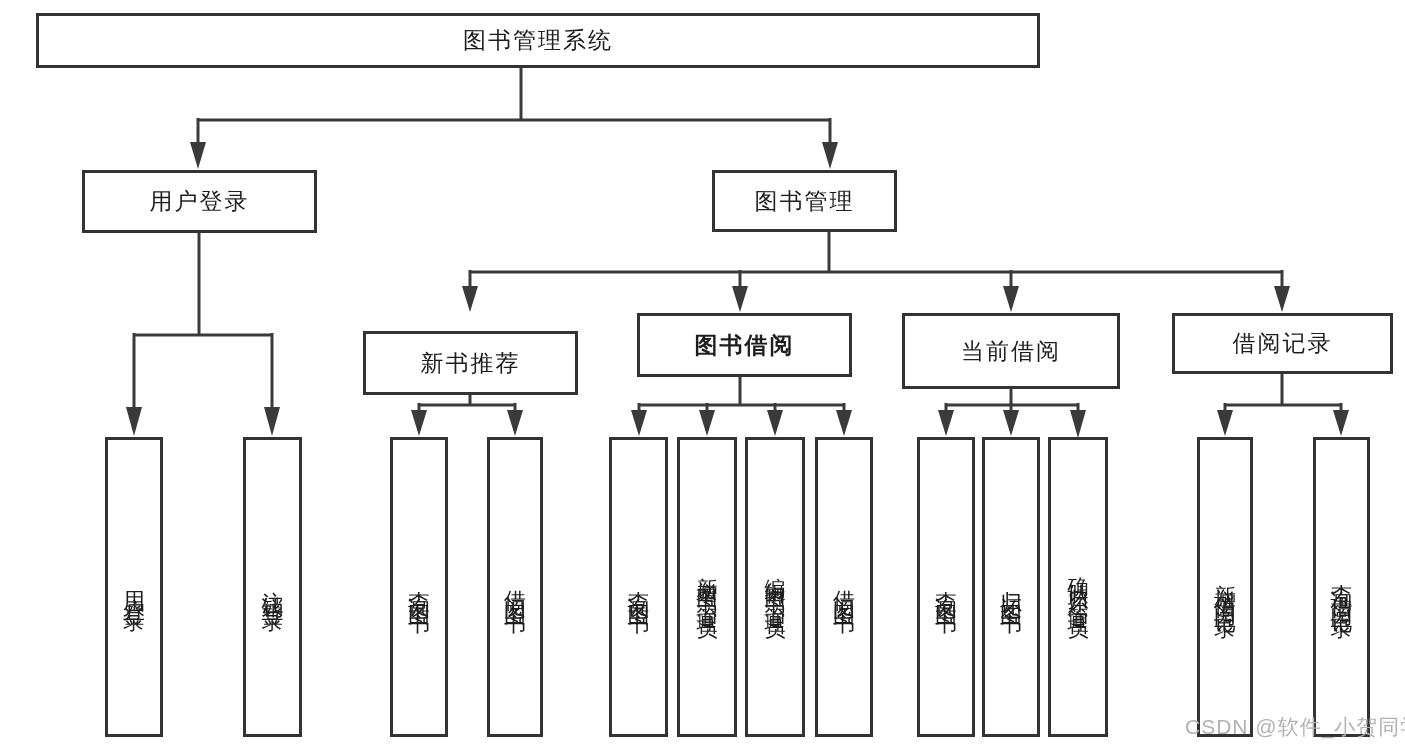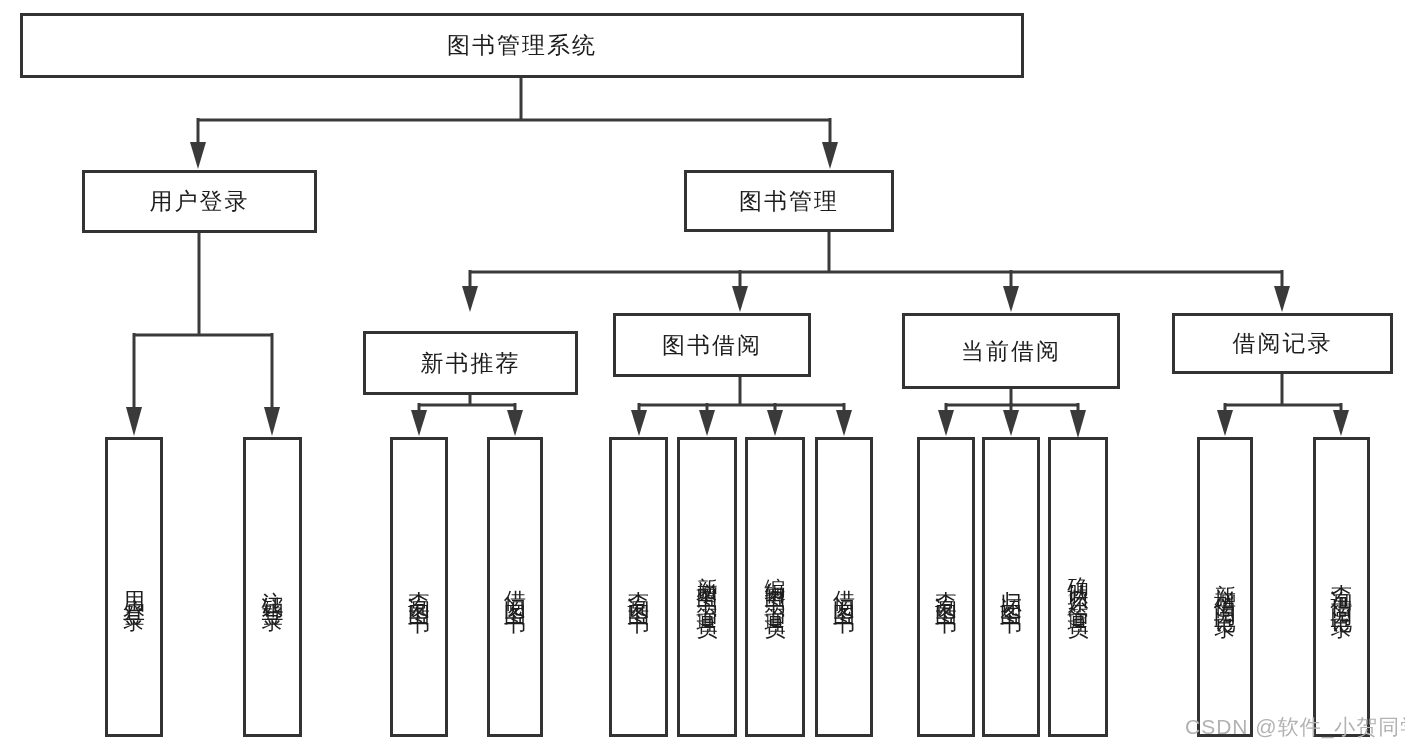--- a/index.html
+++ b/index.html
@@ -122,35 +122,35 @@
     <g>
       <line x1="1282" y1="373" x2="1282" y2="406"></line>
       <line x1="1224" y1="405" x2="1342" y2="405"></line>
       <line x1="1225" y1="403" x2="1225" y2="412"></line>
       <polygon points="1217,410 1233,410 1225,436"></polygon>
       <line x1="1341" y1="403" x2="1341" y2="412"></line>
       <polygon points="1333,410 1349,410 1341,436"></polygon>
     </g>
   </svg>
 
-  <div class="node" style="left:20px;top:13px;width:1004px;height:65px;">
+  <div class="node" style="left:36px;top:13px;width:1004px;height:55px;">
     <span>图书管理系统</span>
   </div>
 
   <div class="node" style="left:82px;top:170px;width:235px;height:63px;">
     <span>用户登录</span>
   </div>
-  <div class="node" style="left:684px;top:170px;width:210px;height:62px;">
+  <div class="node" style="left:712px;top:170px;width:185px;height:62px;">
     <span>图书管理</span>
   </div>
 
   <div class="node" style="left:363px;top:331px;width:215px;height:64px;">
     <span>新书推荐</span>
   </div>
-  <div class="node" style="left:613px;top:313px;width:198px;height:64px;">
+  <div class="node" style="left:637px;top:313px;width:215px;height:64px;font-weight:bold;">
     <span>图书借阅</span>
   </div>
   <div class="node" style="left:902px;top:313px;width:218px;height:76px;">
     <span>当前借阅</span>
   </div>
   <div class="node" style="left:1172px;top:313px;width:221px;height:61px;text-align:center;">
     <span>借阅记录</span>
   </div>
 
   <div class="vnode" style="left:105px;width:58px;">

